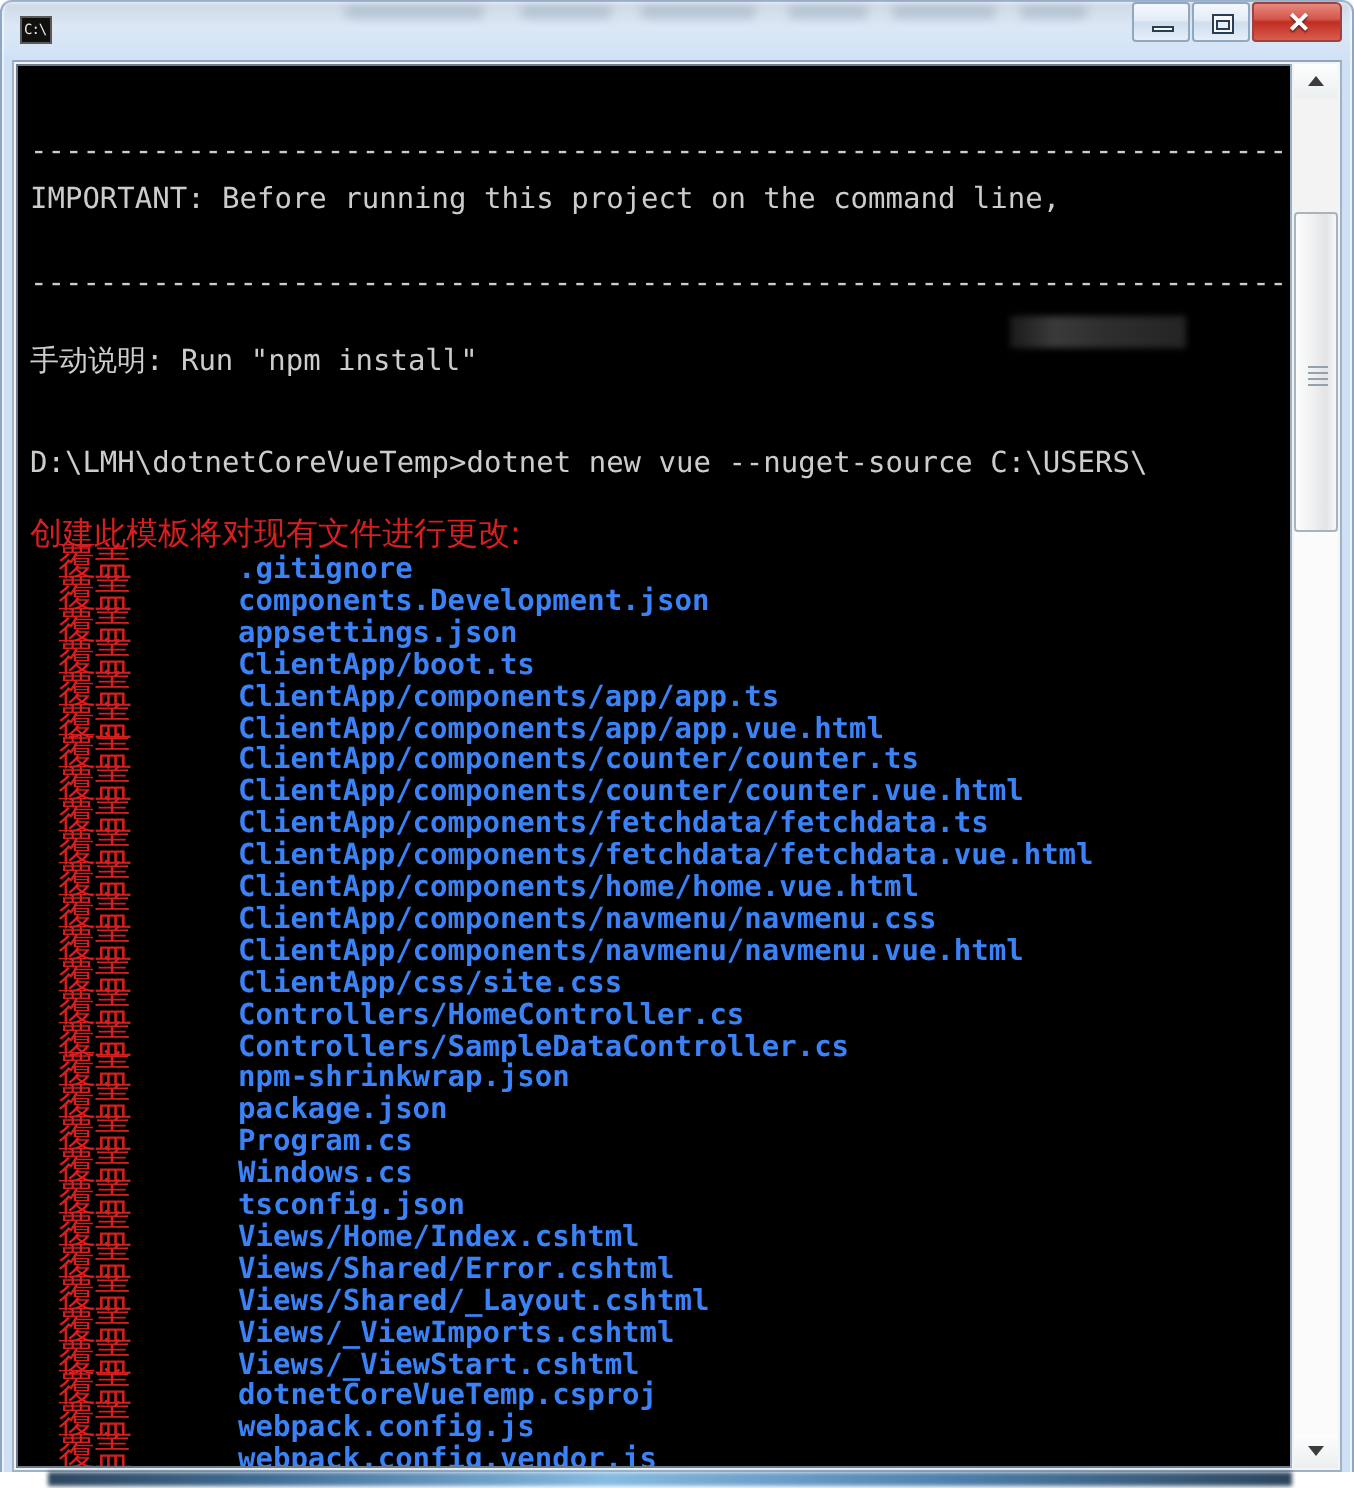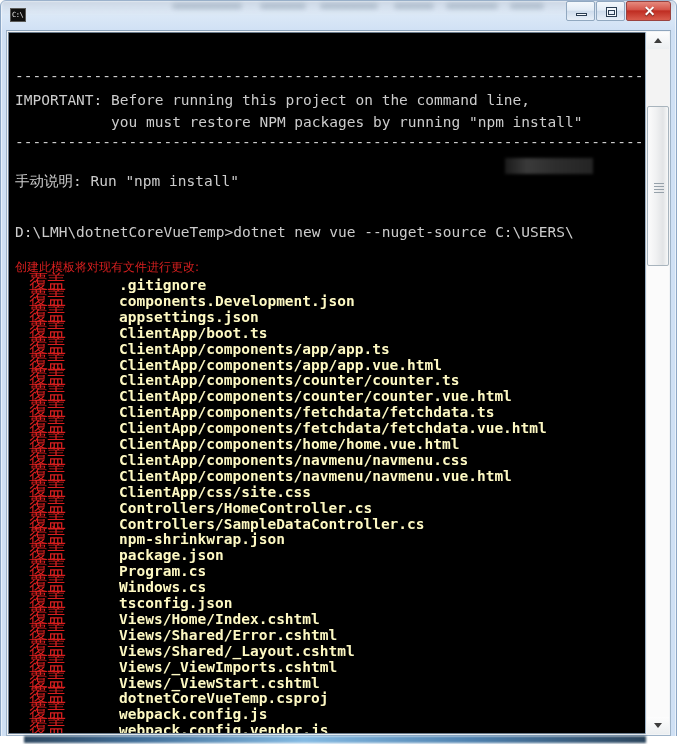--- a/index.html
+++ b/index.html
@@ -208,21 +208,21 @@
   }
   .filerow .fname {
     position: absolute;
     left: 104px;
     top: 0px;
     height: 18px;
     line-height: 18px;
     font-family: "DejaVu Sans Mono", monospace;
     font-size: 14.5px;
     font-weight: bold;
-    color: #fef9c3;
+    color: #3b82f6;
     white-space: pre;
   }
   .cjk {
     font-family: "DejaVu Sans", sans-serif;
   }
 
   
   #redaction {
     position: absolute;
     left: 505px; top: 158px;
@@ -339,26 +339,25 @@
     </div>
   </div>
 
   <div id="console-frame"></div>
 
   <div id="console-inner">
     <div id="console-text">
 
       <div class="line white" style="top:34px;">-------------------------------------------------------------------------</div>
       <div class="line white" style="top:58px;">IMPORTANT: Before running this project on the command line,</div>
-      <div class="line white" style="top:80px;">           you must restore NPM packages by running "npm install"</div>
       <div class="line white" style="top:100px;">-------------------------------------------------------------------------</div>
       <div class="line white cjk-inline" style="top:139px;">手动说明: Run "npm install"</div>
       <div class="line white" style="top:190px;">D:\LMH\dotnetCoreVueTemp&gt;dotnet new vue --nuget-source C:\USERS\        \.nuget</div>
 
-      <div class="line red cjk" style="top:225px;font-size:12px;">创建此模板将对现有文件进行更改:</div>
+      <div class="line red cjk" style="top:225px;font-size:16px;">创建此模板将对现有文件进行更改:</div>
 
       <div id="file-rows">
           <div class="filerow" style="top: 243px;"><span class="ow">覆盖</span><span class="fname">.gitignore</span></div>
           <div class="filerow" style="top: 258.9px;"><span class="ow">覆盖</span><span class="fname">components.Development.json</span></div>
           <div class="filerow" style="top: 274.8px;"><span class="ow">覆盖</span><span class="fname">appsettings.json</span></div>
           <div class="filerow" style="top: 290.7px;"><span class="ow">覆盖</span><span class="fname">ClientApp/boot.ts</span></div>
           <div class="filerow" style="top: 306.6px;"><span class="ow">覆盖</span><span class="fname">ClientApp/components/app/app.ts</span></div>
           <div class="filerow" style="top: 322.5px;"><span class="ow">覆盖</span><span class="fname">ClientApp/components/app/app.vue.html</span></div>
           <div class="filerow" style="top: 338.4px;"><span class="ow">覆盖</span><span class="fname">ClientApp/components/counter/counter.ts</span></div>
           <div class="filerow" style="top: 354.3px;"><span class="ow">覆盖</span><span class="fname">ClientApp/components/counter/counter.vue.html</span></div>

